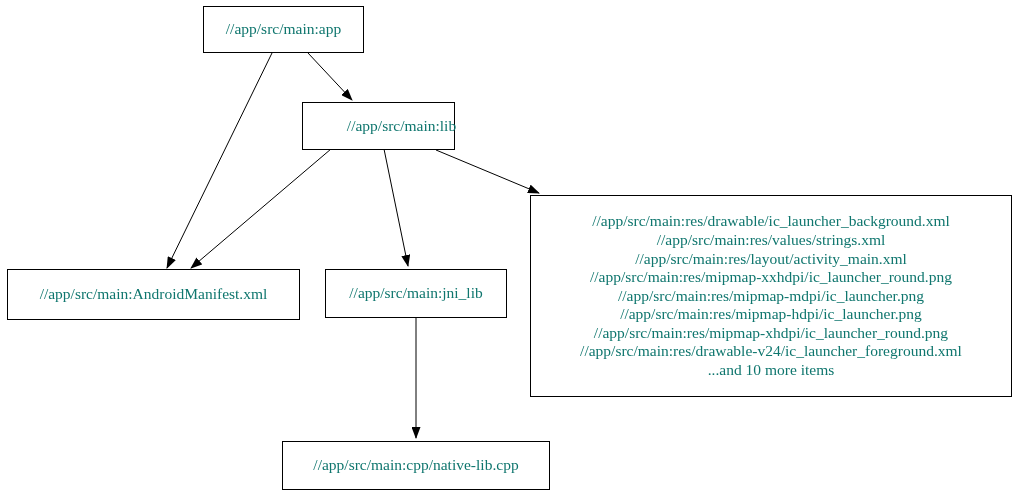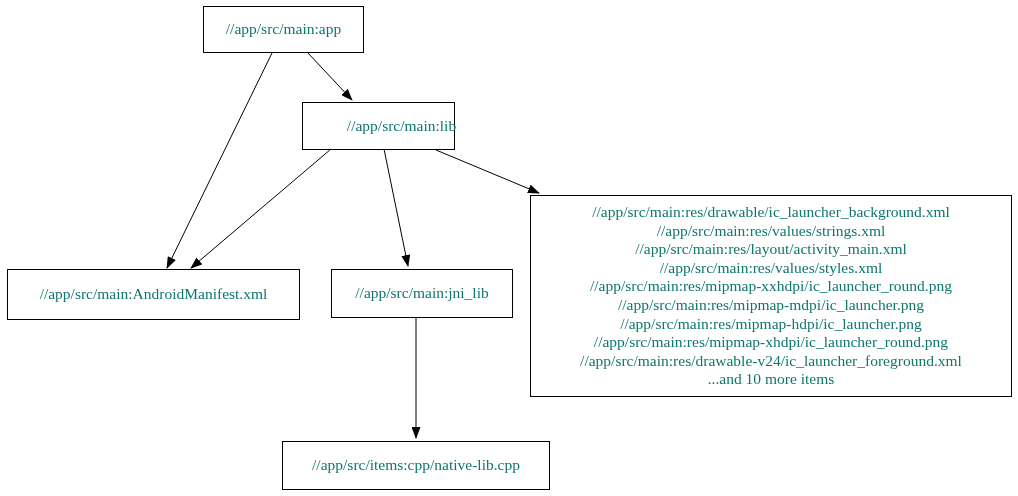--- a/index.html
+++ b/index.html
@@ -36,21 +36,21 @@
     font-size: 15.5px;
     line-height: 18.6px;
     white-space: nowrap;
   }
   .node.multiline {
     flex-direction: column;
   }
   .node-app      { left: 203px; top: 6px;   width: 161px; height: 47px; }
   .node-lib      { left: 302px; top: 102px; width: 153px; height: 48px; padding-left: 46px; }
   .node-manifest { left: 7px;   top: 269px; width: 293px; height: 51px; }
-  .node-jni      { left: 325px; top: 269px; width: 182px; height: 49px; margin-left: 6px; }
+  .node-jni      { left: 325px; top: 269px; width: 182px; height: 49px; }
   .node-res      { left: 530px; top: 195px; width: 482px; height: 202px; }
   .node-cpp      { left: 282px; top: 441px; width: 268px; height: 49px; }
 </style>
 </head>
 <body>
 
 <div class="canvas">
 
   <svg class="edges-layer" width="1018" height="496" viewBox="0 0 1018 496" xmlns="http://www.w3.org/2000/svg">
     <defs>
@@ -79,26 +79,25 @@
   </div>
 
   <div class="node node-jni">
     <span>//app/src/main:jni_lib</span>
   </div>
 
   <div class="node node-res multiline">
     <span>//app/src/main:res/drawable/ic_launcher_background.xml</span>
     <span>//app/src/main:res/values/strings.xml</span>
     <span>//app/src/main:res/layout/activity_main.xml</span>
-    <span>//app/src/main:res/values/styles.xml</span>
     <span>//app/src/main:res/mipmap-xxhdpi/ic_launcher_round.png</span>
     <span>//app/src/main:res/mipmap-mdpi/ic_launcher.png</span>
     <span>//app/src/main:res/mipmap-hdpi/ic_launcher.png</span>
     <span>//app/src/main:res/mipmap-xhdpi/ic_launcher_round.png</span>
     <span>//app/src/main:res/drawable-v24/ic_launcher_foreground.xml</span>
     <span>...and 10 more items</span>
   </div>
 
   <div class="node node-cpp">
-    <span>//app/src/items:cpp/native-lib.cpp</span>
+    <span>//app/src/main:cpp/native-lib.cpp</span>
   </div>
 
 </div>
 
 </body></html>

